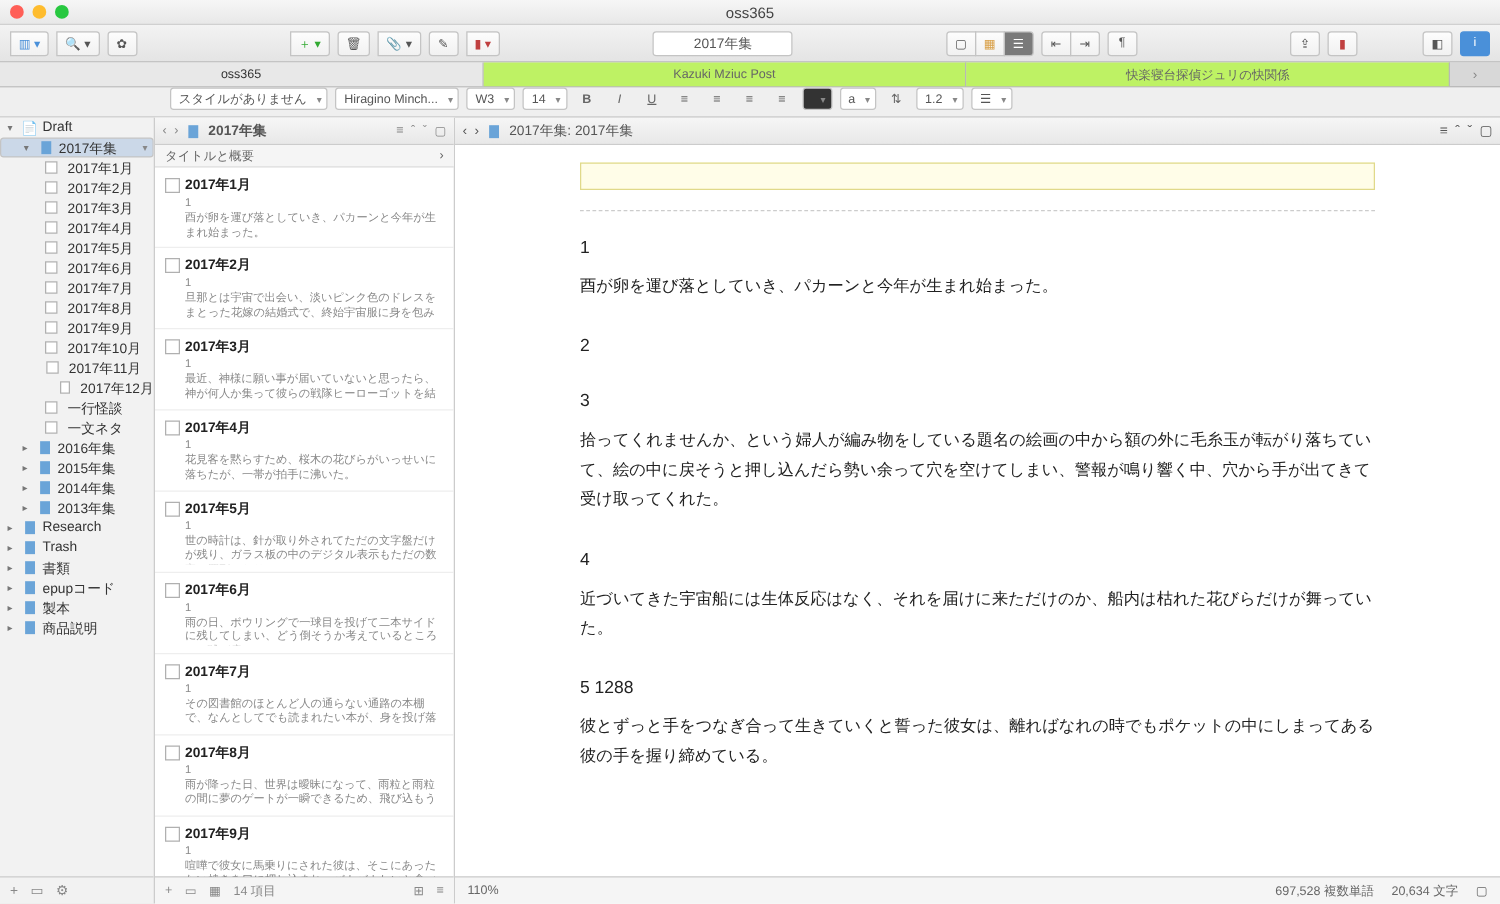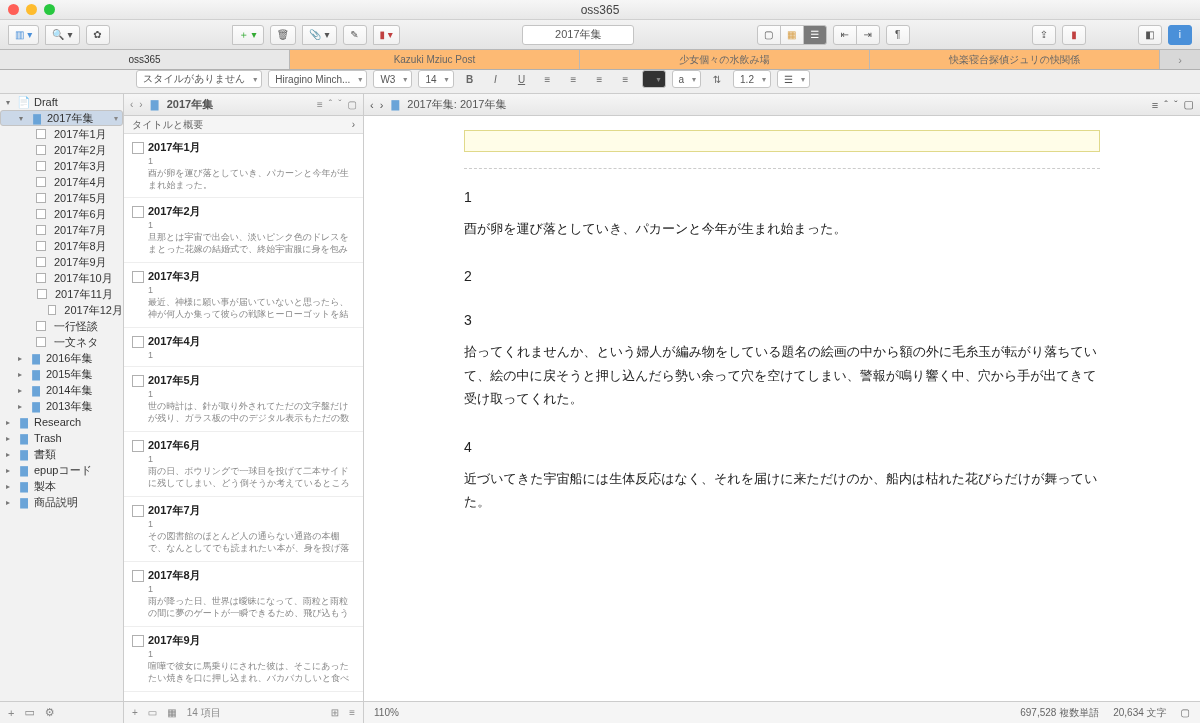--- a/index.html
+++ b/index.html
@@ -12,21 +12,21 @@
 .toolbar { height: 30px; background: linear-gradient(#f3f3f3,#e4e4e4); display: flex; align-items: center; padding: 0 8px; gap: 6px; border-bottom: 1px solid #b8b8b8; }
 .tbtn { height: 20px; min-width: 24px; background: linear-gradient(#fdfdfd,#f1f1f1); border: 1px solid #c4c4c4; border-radius: 3px; display: inline-flex; align-items: center; justify-content: center; font-size: 10px; color: #555; padding: 0 6px; }
 .tgroup { display: flex; }
 .tgroup .tbtn { border-radius: 0; margin-left: -1px; }
 .tgroup .tbtn:first-child { border-radius: 3px 0 0 3px; margin-left: 0; }
 .tgroup .tbtn:last-child { border-radius: 0 3px 3px 0; }
 .tgroup .tbtn.active { background: #7a7a7a; color: #fff; }
 .doc-title-field { flex: 1; max-width: 280px; height: 20px; background: #fff; border: 1px solid #c4c4c4; border-radius: 3px; margin: 0 auto; display: flex; align-items: center; justify-content: center; font-size: 11px; color: #555; }
 .spacer { flex: 1; }
 .tabstrip { height: 20px; display: flex; background: #d8d8d8; border-bottom: 1px solid #b0b0b0; }
-.tab { flex: 1; display: flex; align-items: center; justify-content: center; font-size: 10px; color: #666; border-right: 1px solid #b8b8b8; background: #fdba74; }
+.tab { flex: 1; display: flex; align-items: center; justify-content: center; font-size: 10px; color: #666; border-right: 1px solid #b8b8b8; background: #bef264; }
 .tab.active { background: #e8e8e8; color: #333; }
 .fmtbar { height: 24px; background: #efefef; border-bottom: 1px solid #ccc; display: flex; padding: 0 6px; gap: 6px; font-size: 10px; color: #555; }
 .sel { height: 18px; background: #fff; border: 1px solid #c4c4c4; border-radius: 3px; padding: 0 16px 0 6px; display: inline-flex; align-items: center; position: relative; }
 .sel::after { content: "▾"; position: absolute; right: 4px; font-size: 8px; color: #888; }
 .fbtn { width: 20px; height: 18px; display: inline-flex; align-items: center; justify-content: center; color: #666; }
 .main { flex: 1; display: flex; overflow: hidden; }
 .binder { width: 124px; background: #f2f2f2; border-right: 1px solid #ccc; display: flex; flex-direction: column; font-size: 11px; overflow-y: auto; }
 .binder-item { display: flex; align-items: center; height: 16px; padding-left: 6px; gap: 4px; color: #333; white-space: nowrap; }
 .binder-item.sel { background: #cbd8e8; }
 .disclosure { width: 8px; font-size: 8px; color: #777; }
@@ -105,21 +105,20 @@
   <div class="tbtn">⇪</div>
   <div class="tbtn" style="color:#c04040">▮</div>
   <div style="width:40px"></div>
   <div class="tbtn">◧</div>
   <div class="tbtn" style="background:#4a90d9;color:#fff;border-color:#4a90d9">i</div>
 </div>
 
 <div class="tabstrip">
   <div class="tab active">oss365</div>
   <div class="tab">Kazuki Mziuc Post</div>
-  <div class="tab">少女個々の水飲み場</div>
   <div class="tab">快楽寝台探偵ジュリの快関係</div>
   <div style="width:40px;display:flex;align-items:center;justify-content:center;color:#888">›</div>
 </div>
 
 <div class="fmtbar">
   <div style="width:124px"></div>
   <div class="sel" style="min-width:110px">スタイルがありません</div>
   <div class="sel" style="min-width:90px">Hiragino Minch...</div>
   <div class="sel" style="min-width:36px">W3</div>
   <div class="sel" style="min-width:30px">14</div>
@@ -303,20 +302,21 @@
           <div class="ol-preview">旦那とは宇宙で出会い、淡いピンク色のドレスをまとった花嫁の結婚式で、終始宇宙服に身を包み顔を出さない旦…</div>
         </div>
         <div class="ol-item">
           <div class="ol-title">2017年3月</div>
           <div class="ol-num">1</div>
           <div class="ol-preview">最近、神様に願い事が届いていないと思ったら、神が何人か集って彼らの戦隊ヒーローゴットを結成したらしいが…</div>
         </div>
         <div class="ol-item">
           <div class="ol-title">2017年4月</div>
           <div class="ol-num">1</div>
+          <div class="ol-preview">花見客を黙らすため、桜木の花びらがいっせいに落ちたが、一帯が拍手に沸いた。</div>
         </div>
         <div class="ol-item">
           <div class="ol-title">2017年5月</div>
           <div class="ol-num">1</div>
           <div class="ol-preview">世の時計は、針が取り外されてただの文字盤だけが残り、ガラス板の中のデジタル表示もただの数字の羅列となり…</div>
         </div>
         <div class="ol-item">
           <div class="ol-title">2017年6月</div>
           <div class="ol-num">1</div>
           <div class="ol-preview">雨の日、ボウリングで一球目を投げて二本サイドに残してしまい、どう倒そうか考えているところに、球が戻って…</div>
@@ -370,20 +370,24 @@
             <div class="ed-num">2</div>
           </div>
           <div class="ed-section">
             <div class="ed-num">3</div>
             <div class="ed-text">拾ってくれませんか、という婦人が編み物をしている題名の絵画の中から額の外に毛糸玉が転がり落ちていて、絵の中に戻そうと押し込んだら勢い余って穴を空けてしまい、警報が鳴り響く中、穴から手が出てきて受け取ってくれた。</div>
           </div>
           <div class="ed-section">
             <div class="ed-num">4</div>
             <div class="ed-text">近づいてきた宇宙船には生体反応はなく、それを届けに来ただけのか、船内は枯れた花びらだけが舞っていた。</div>
           </div>
+          <div class="ed-section">
+            <div class="ed-num">5 1288</div>
+            <div class="ed-text">彼とずっと手をつなぎ合って生きていくと誓った彼女は、離ればなれの時でもポケットの中にしまってある彼の手を握り締めている。</div>
+          </div>
         </div>
     </div>
     <div class="ed-footer">
       <span>110%</span>
       <span class="r">697,528 複数単語</span>
       <span>20,634 文字</span>
       <span>▢</span>
     </div>
   </div>
 </div>

